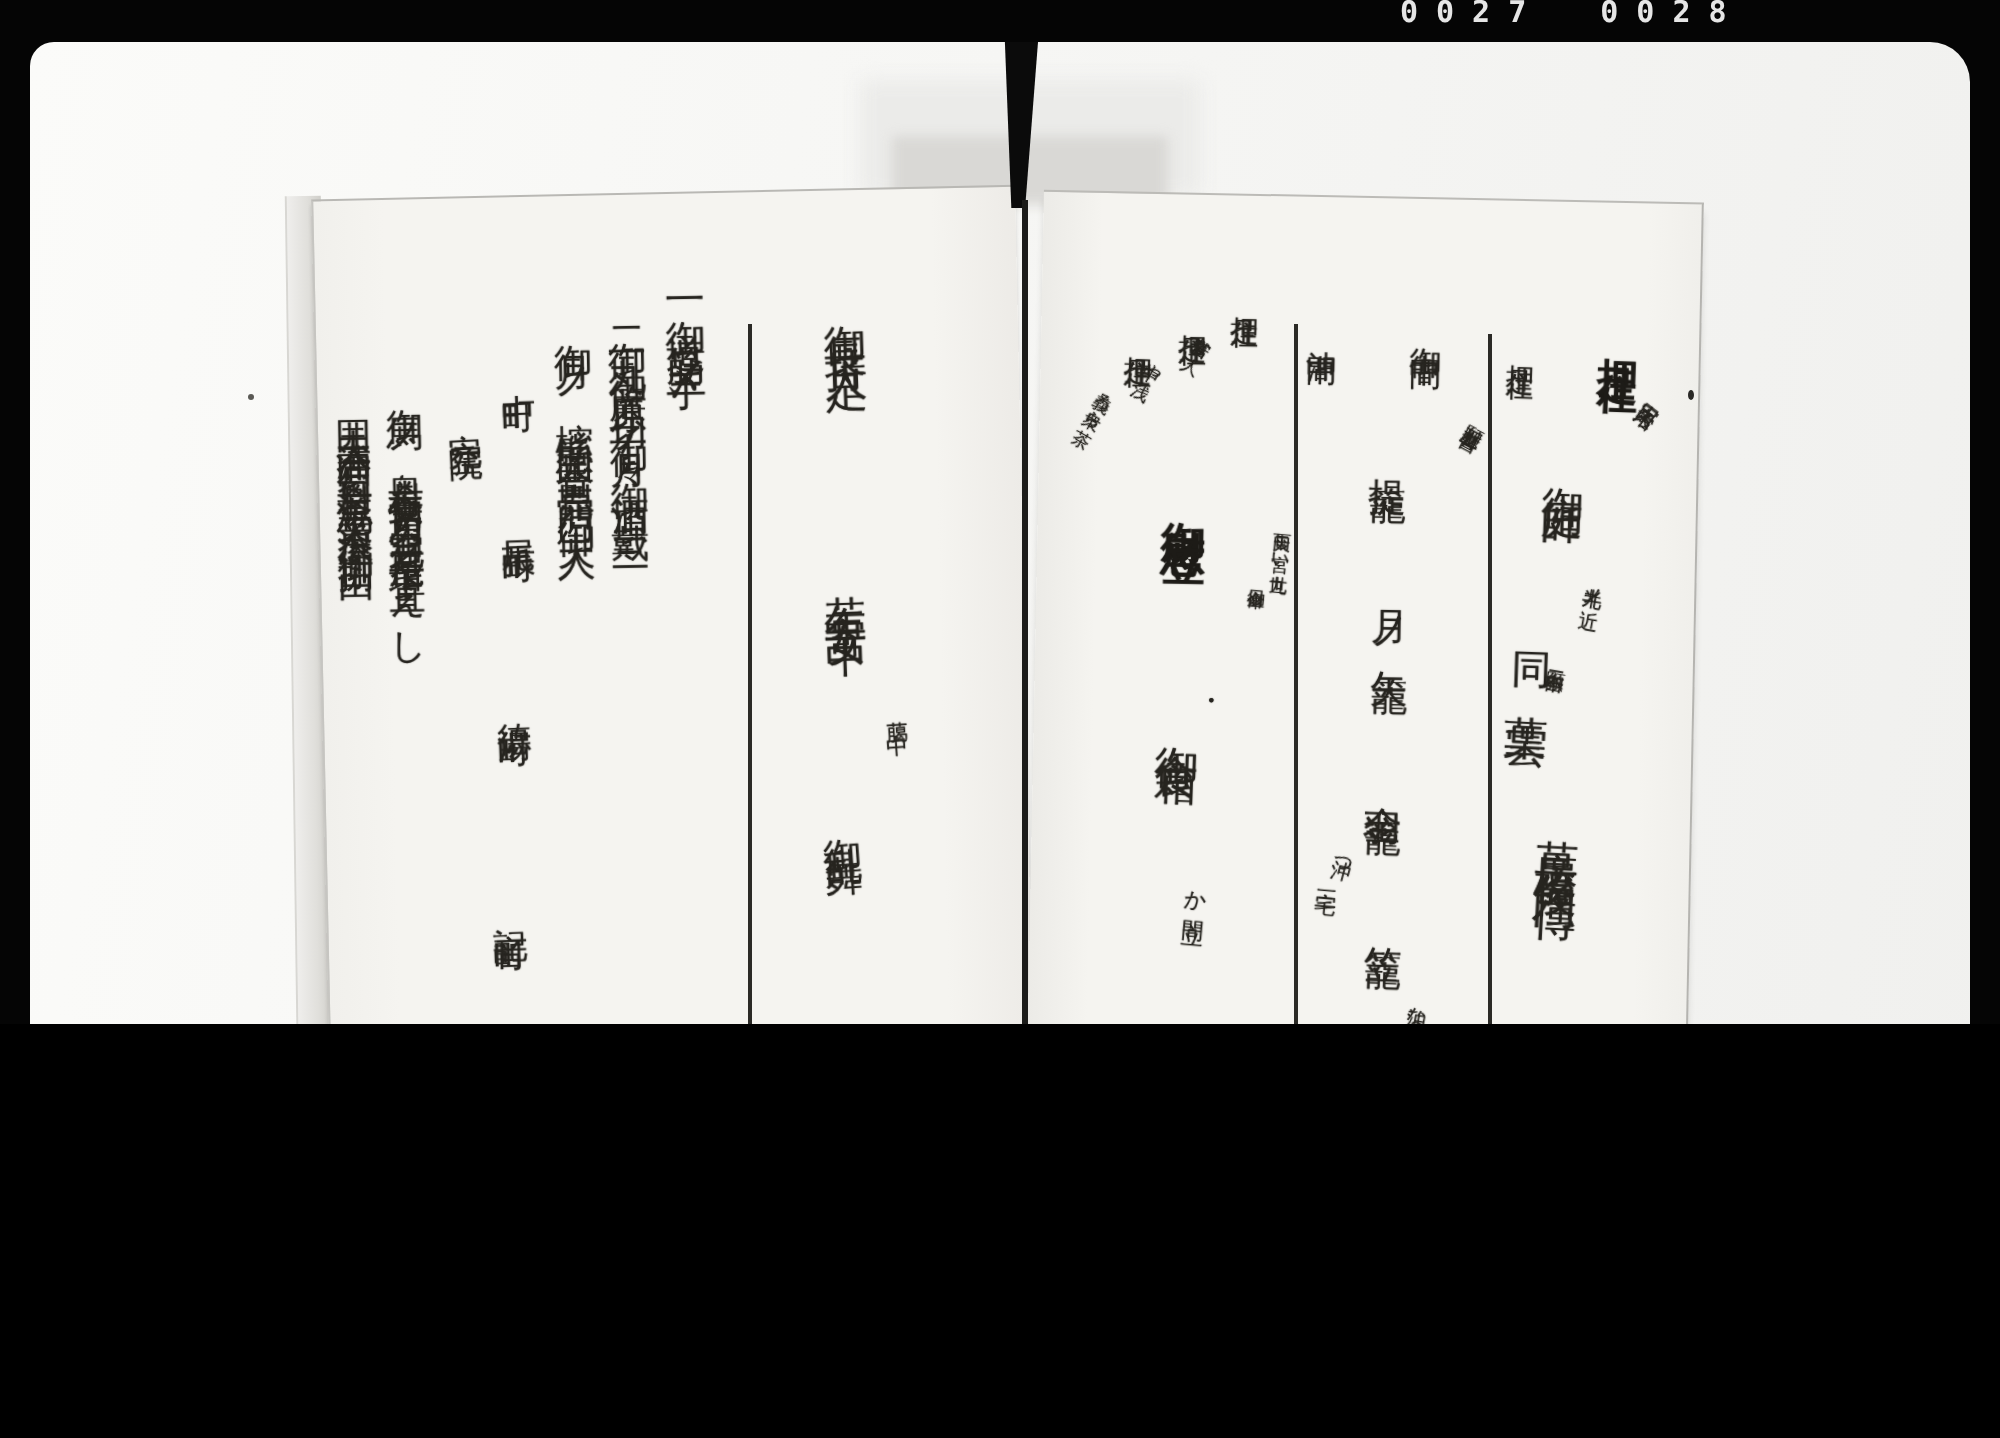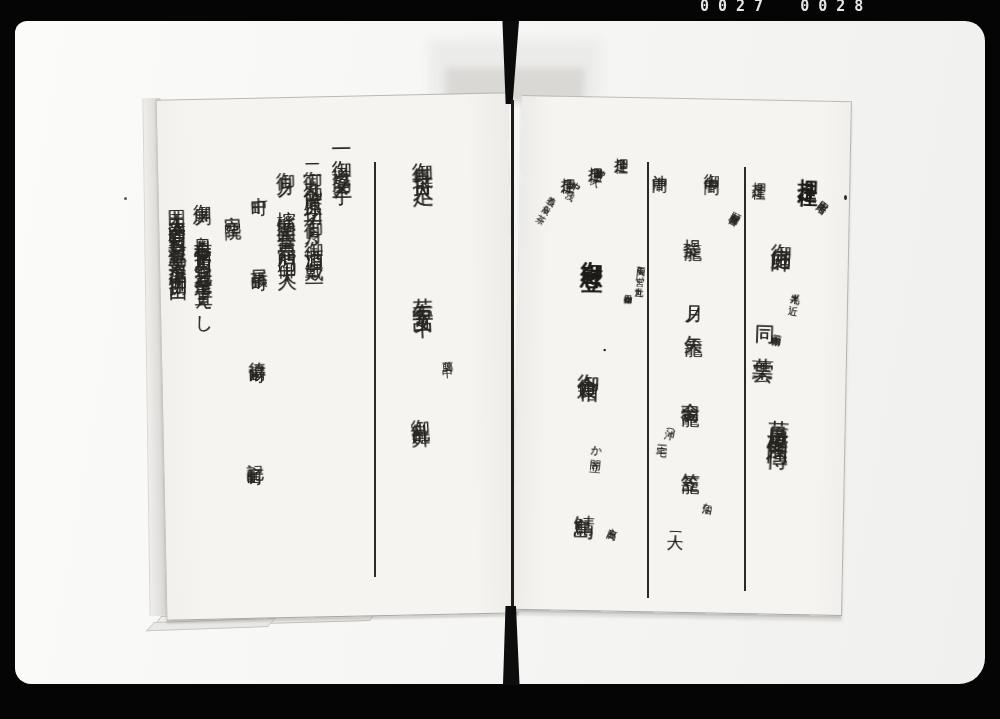--- a/index.html
+++ b/index.html
@@ -1,16 +1,16 @@
 <!DOCTYPE html>
 <html><head>
 <meta charset="utf-8">
 <style>
   html,body{margin:0;padding:0;background:#000;}
-  .photo{position:relative;width:1000px;height:719px;background:#050505;overflow:hidden;
+  .photo{position:relative;width:1000px;height:512px;background:#050505;overflow:hidden;
          font-family:"Liberation Sans",sans-serif;text-decoration:underline;}
   
   .counter{position:absolute;left:700px;top:-3px;color:#e6e6e6;
            font-family:"DejaVu Sans Mono",monospace;font-size:15px;font-weight:700;
            letter-spacing:9px;filter:blur(.3px);}
   .counter span{margin-right:10px;}
   
   .backdrop{position:absolute;left:15px;top:21px;width:970px;height:663px;
             background:linear-gradient(100deg,#fbfbf9 0%,#f6f6f4 45%,#f0f0ee 100%);
             border-radius:12px 20px 26px 16px;}

